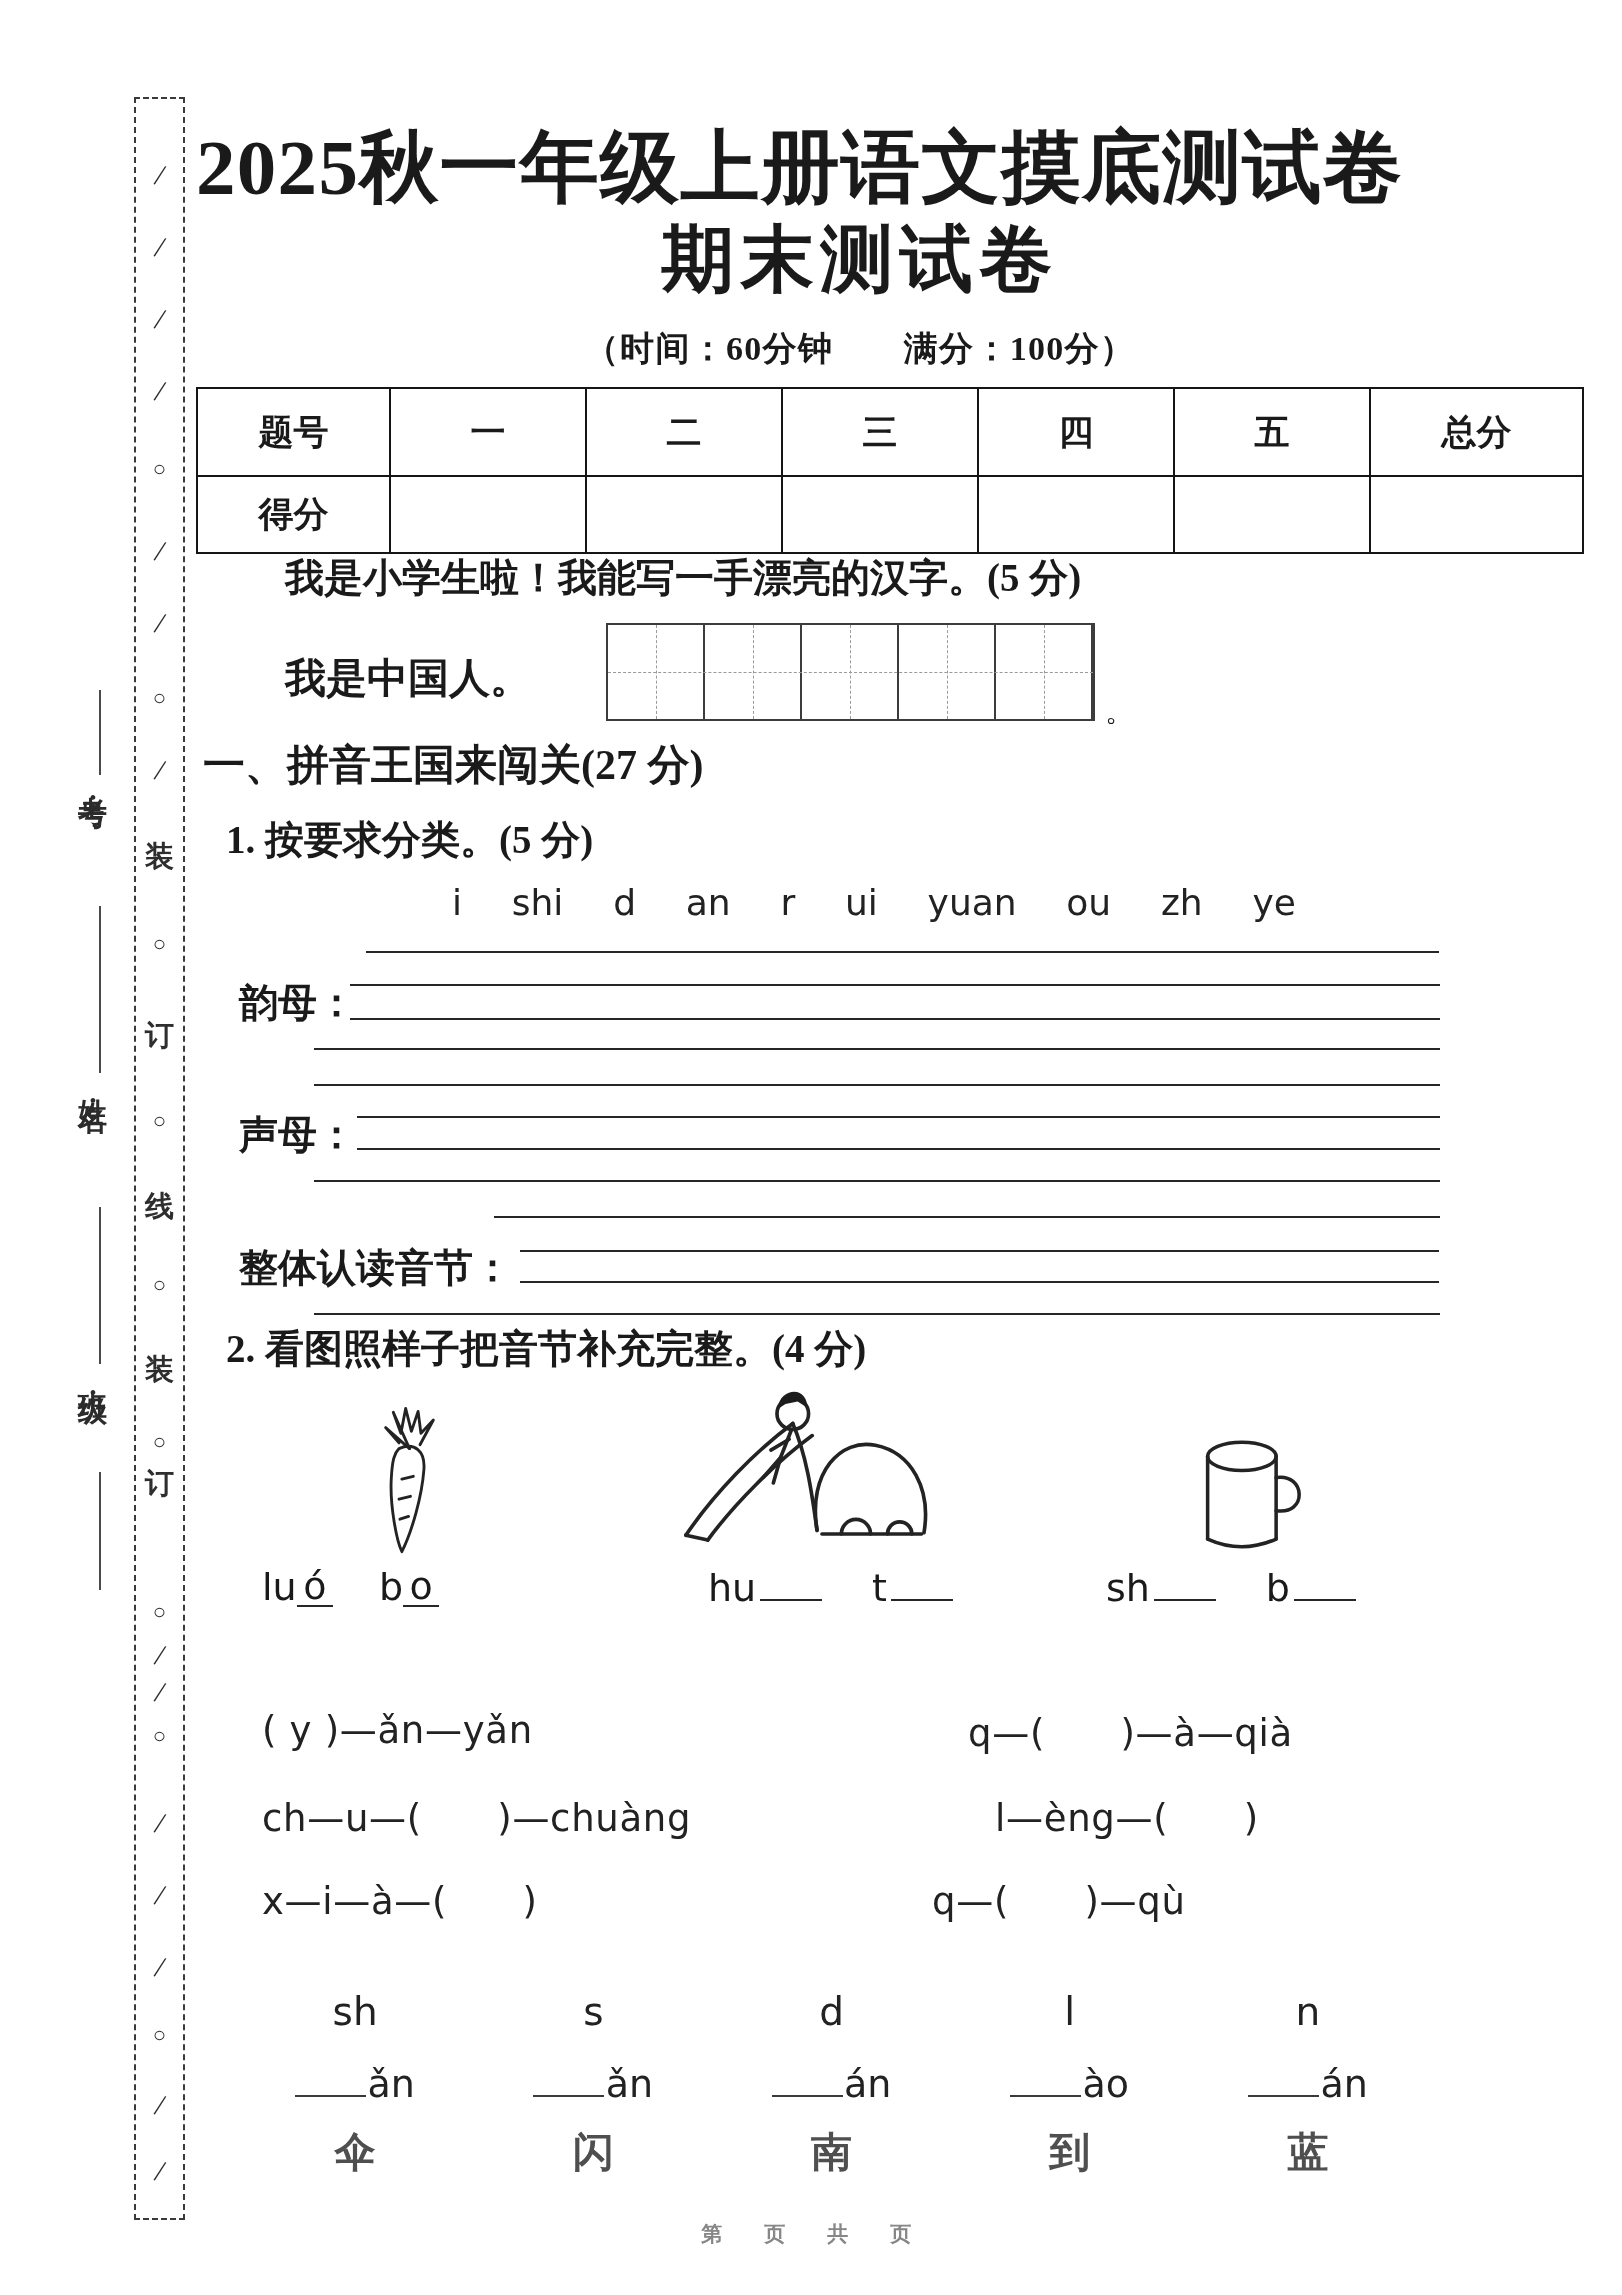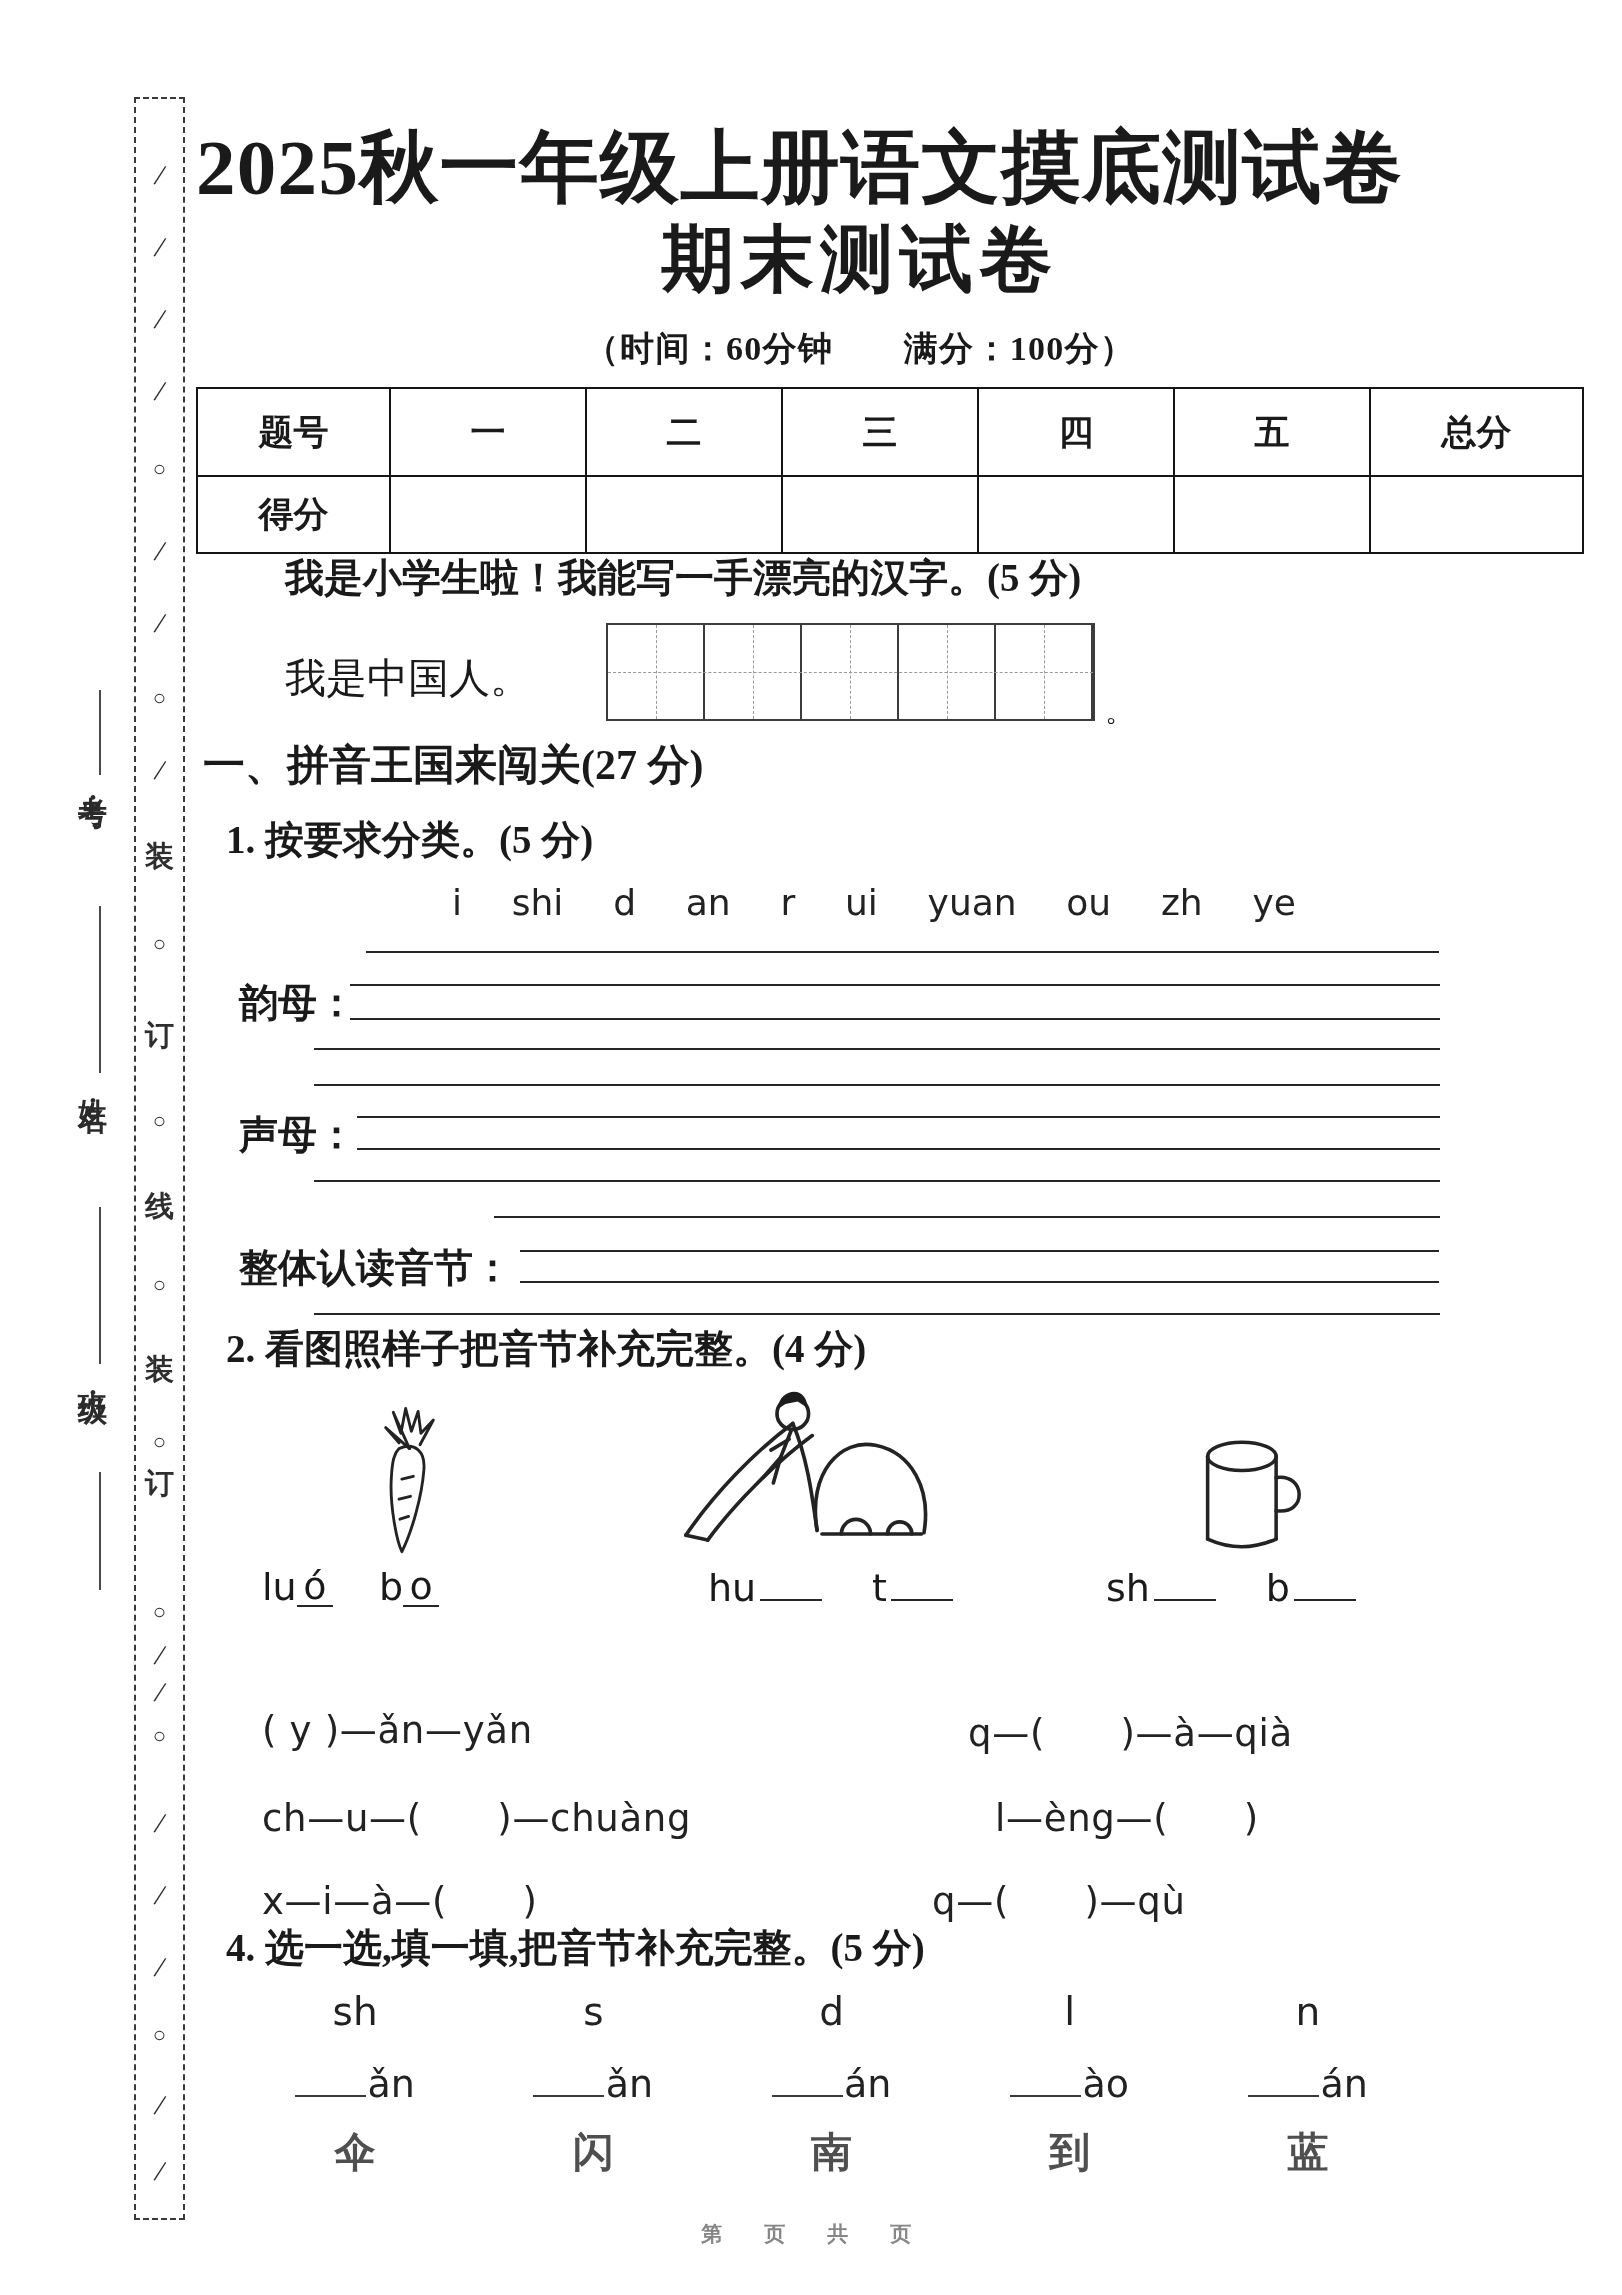--- a/index.html
+++ b/index.html
@@ -36,21 +36,21 @@
   .score-table td{
     border:2.6px solid #151515;
     text-align:center;vertical-align:middle;
     font-size:35px;font-weight:600;color:#1a1a1a;
   }
   .score-table tr:first-child td{height:84px;}
   .score-table tr:last-child td{height:73px;}
 
   
   .intro-prompt{left:285px;top:551px;font-size:39px;font-weight:600;white-space:nowrap;}
-  .intro-sentence{left:285px;top:651px;font-size:41px;font-weight:400;white-space:nowrap;}
+  .intro-sentence{left:285px;top:651px;font-size:41px;font-weight:700;white-space:nowrap;}
   .wgrid{
     left:606px;top:623px;width:489px;height:98px;
     border:2.6px solid #3c3c3c;display:flex;box-sizing:border-box;
   }
   .wgrid .cell{flex:1;position:relative;border-right:2px solid #3c3c3c;}
   .wgrid .cell:last-child{border-right:none;}
   .wgrid .cell::before{
     content:"";position:absolute;left:50%;top:0;bottom:0;
     border-left:1.3px dashed #9a9a9a;
   }
@@ -310,21 +310,20 @@
       <span class="blank"></span>
   </div>
 
   <div class="q3-cell pinyin" style="left:262px;top:1709px;">( y )—ǎn—yǎn</div>
   <div class="q3-cell pinyin" style="left:262px;top:1794px;">ch—u—(　　)—chuàng</div>
   <div class="q3-cell pinyin" style="left:968px;top:1709px;">q—(　　)—à—qià</div>
   <div class="q3-cell pinyin" style="left:995px;top:1794px;">l—èng—(　　)</div>
   <div class="q3-cell pinyin" style="left:262px;top:1877px;">x—i—à—(　　)</div>
   <div class="q3-cell pinyin" style="left:932px;top:1877px;">q—(　　)—qù</div>
 
-  <div class="abs q-title" style="left:226px;top:1921px;">4. 选一选,填一填,把音节补充完整。(5 分)</div>
   <div class="abs q4-grid">
     <div class="q4-col">
       <span class="q4-initial pinyin">sh</span>
       <span class="q4-final-row pinyin">
           <span class="q4-blank"></span>
           <span>ǎn</span>
         </span>
       <span class="q4-char">伞</span>
     </div>
     <div class="q4-col">

